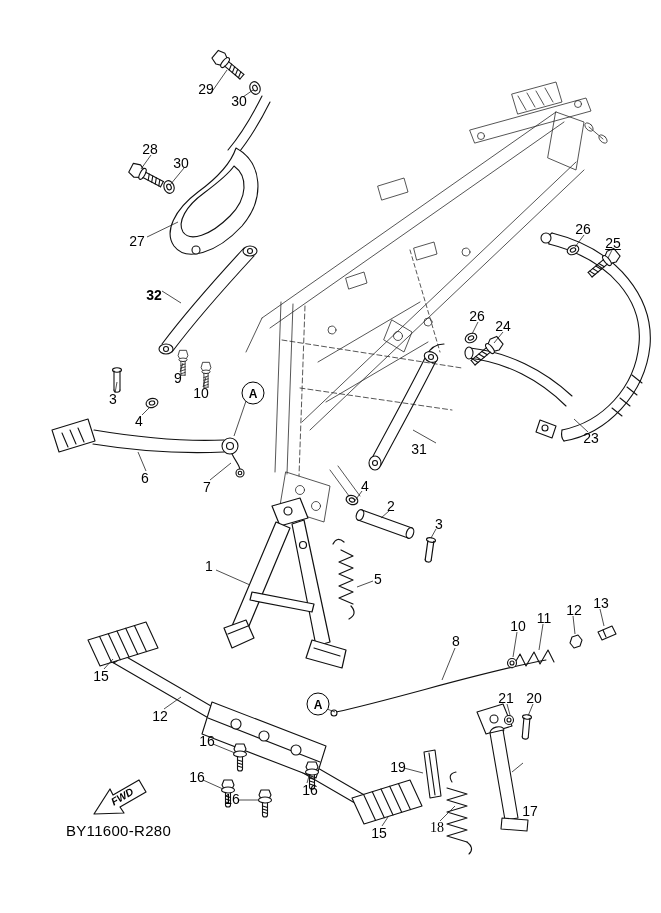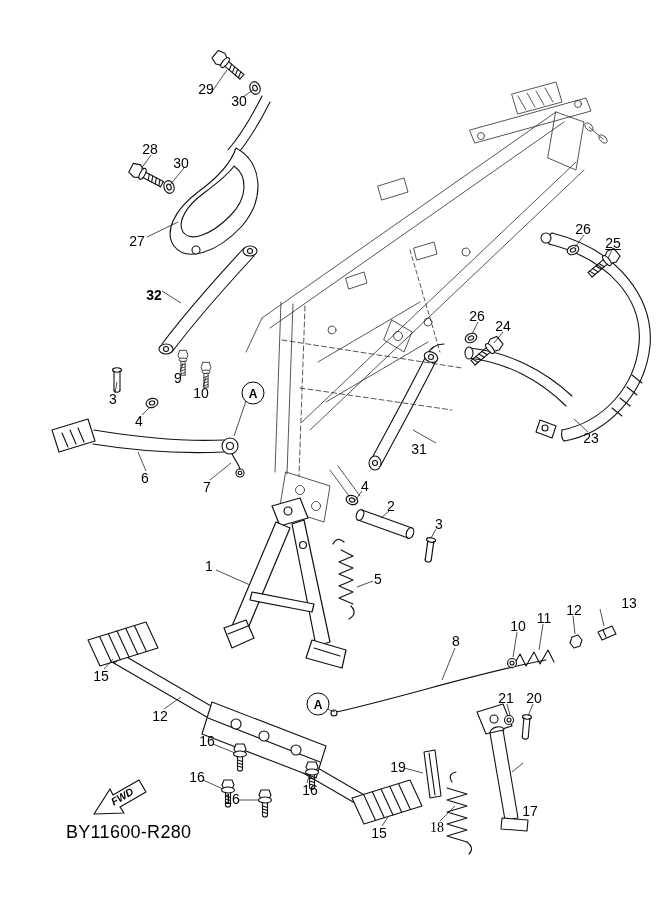--- a/index.html
+++ b/index.html
@@ -13,21 +13,21 @@
     position:absolute;transform:translate(-50%,-50%);
     font-size:14px;line-height:1;color:#000;white-space:nowrap;
   }
   .marker{
     position:absolute;transform:translate(-50%,-50%);
     width:21px;height:21px;border:1.4px solid #000;border-radius:50%;
     background:#fff;display:flex;align-items:center;justify-content:center;
     font-size:12px;font-weight:bold;
   }
   .part-code{
-    position:absolute;left:66px;top:822px;font-size:18px;letter-spacing:.3px;
+    position:absolute;left:66px;top:822px;font-size:15px;letter-spacing:.3px;
   }
 </style>
 </head>
 <body>
 
 <div class="page">
 
   <svg class="drawing" viewBox="0 0 661 913" xmlns="http://www.w3.org/2000/svg">
     <defs>
       <g id="boltR">
@@ -323,21 +323,21 @@
       <div class="callout" style="left: 419px; top: 449px;">31</div>
       <div class="callout" style="left: 365px; top: 486px;">4</div>
       <div class="callout" style="left: 391px; top: 506px;">2</div>
       <div class="callout" style="left: 439px; top: 524px;">3</div>
       <div class="callout" style="left: 209px; top: 566px;">1</div>
       <div class="callout" style="left: 378px; top: 579px;">5</div>
       <div class="callout" style="left: 456px; top: 641px;">8</div>
       <div class="callout" style="left: 518px; top: 626px;">10</div>
       <div class="callout" style="left: 544px; top: 618px;">11</div>
       <div class="callout" style="left: 574px; top: 610px;">12</div>
-      <div class="callout" style="left: 601px; top: 603px; margin-left: 28px;">13</div>
+      <div class="callout" style="left: 601px; top: 603px;">13</div>
       <div class="callout" style="left: 101px; top: 676px;">15</div>
       <div class="callout" style="left: 160px; top: 716px;">12</div>
       <div class="callout" style="left: 207px; top: 741px;">16</div>
       <div class="callout" style="left: 197px; top: 777px;">16</div>
       <div class="callout" style="left: 232px; top: 799px;">16</div>
       <div class="callout" style="left: 310px; top: 790px;">16</div>
       <div class="callout" style="left: 398px; top: 767px;">19</div>
       <div class="callout" style="left: 506px; top: 698px;">21</div>
       <div class="callout" style="left: 534px; top: 698px;">20</div>
       <div class="callout" style="left: 530px; top: 766px; margin-top: 45px;">17</div>

